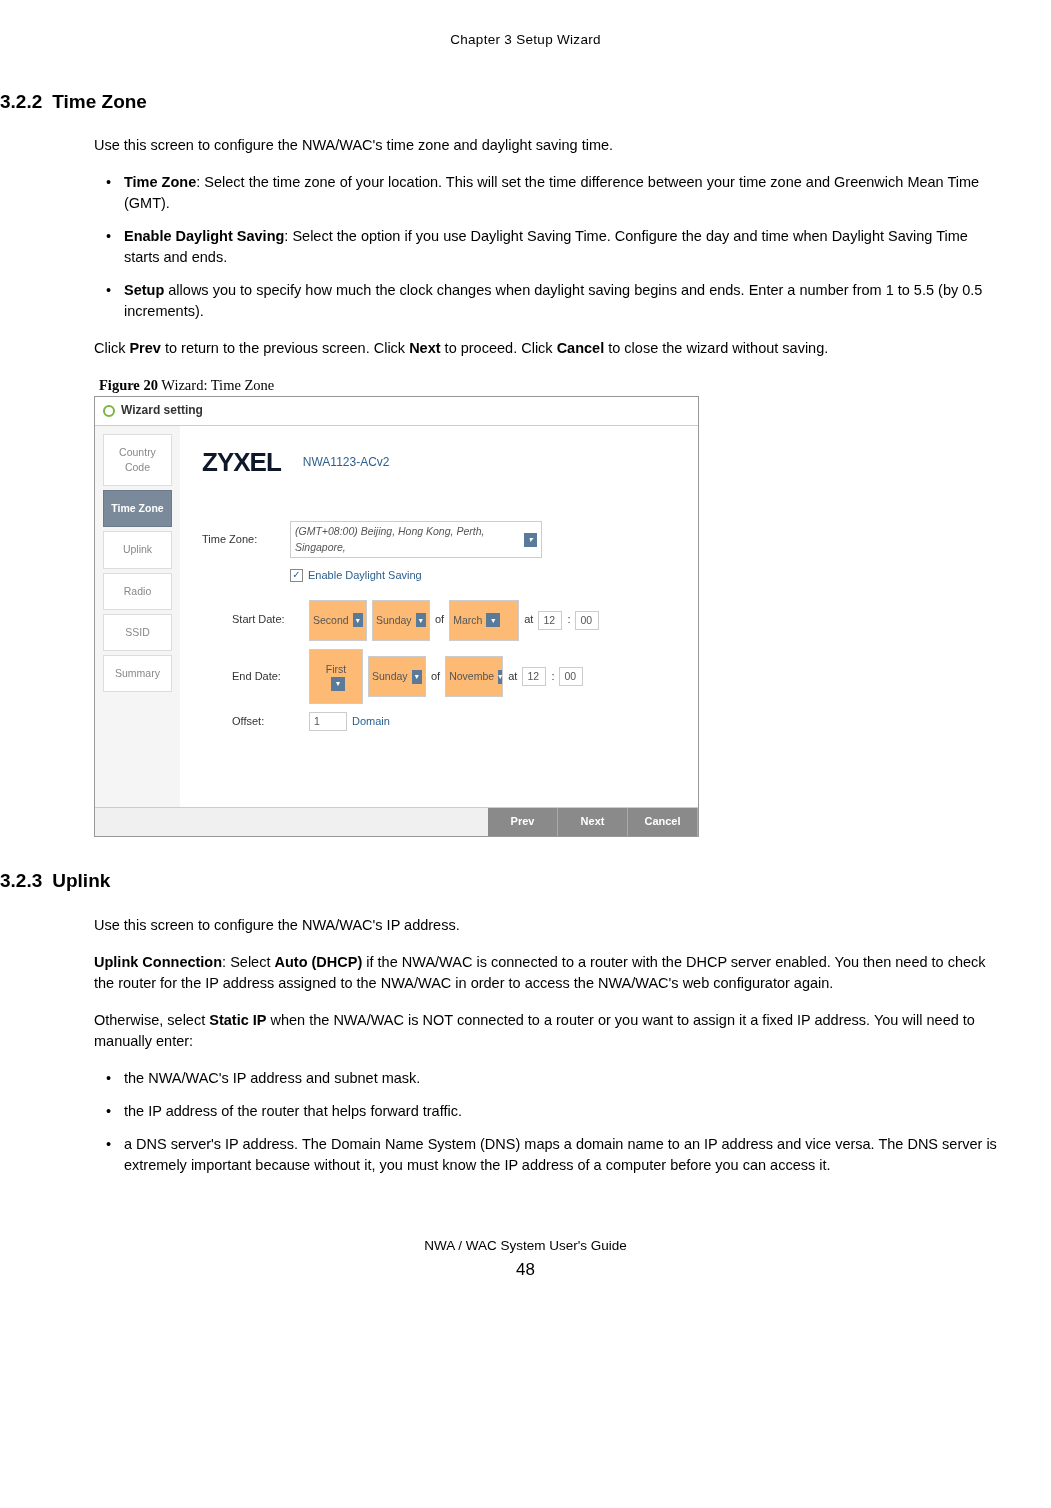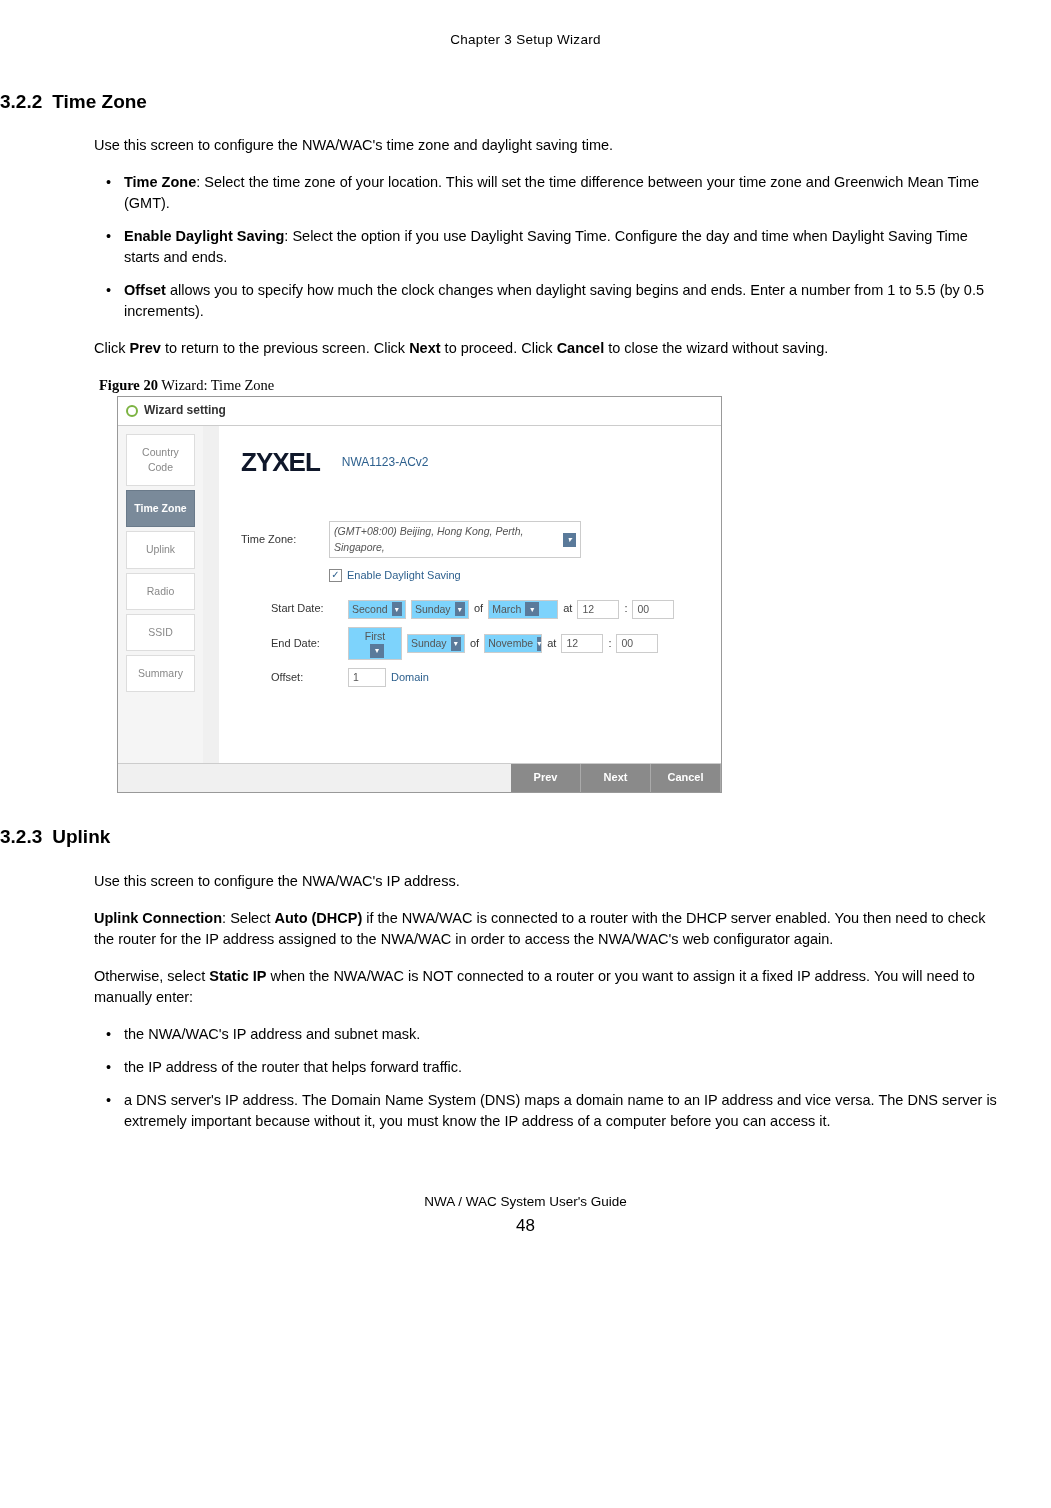--- a/index.html
+++ b/index.html
@@ -54,21 +54,21 @@
     .bold {
       font-weight: bold;
     }
     .figure-caption {
       margin-left: 47px;
       margin-bottom: 0;
       font-size: 14.5px;
       font-family: Liberation Serif, serif;
     }
     .wizard-container {
-      margin-left: 65px;
+      margin-left: 42px;
       border: 1px solid #999;
       width: 605px;
       margin-bottom: 30px;
     }
     .wizard-titlebar {
       background: #fff;
       padding: 5px 8px;
       font-size: 12px;
       font-weight: bold;
       color: #333;
@@ -92,21 +92,20 @@
       width: 4px;
       height: 8px;
       border: solid #7cb342;
       border-width: 0 2px 2px 0;
       transform: rotate(45deg);
       display: none;
     }
     .wizard-body {
       display: flex;
       background: #f0f0f0;
-      gap: 16px;
     }
     .wizard-sidebar {
       width: 85px;
       padding: 8px;
       background: #f5f5f5;
     }
     .wizard-step {
       background: #fff;
       border: 1px solid #ddd;
       padding: 10px 4px;
@@ -211,31 +210,31 @@
       color: #333;
       margin-bottom: 8px;
       gap: 5px;
     }
     .dst-label {
       width: 72px;
       color: #333;
     }
     .small-select {
       border: 1px solid #ccc;
-      padding: 1px 3px;
+      padding: 12px 3px;
       display: inline-flex;
       align-items: center;
       font-size: 10.5px;
       color: #555;
-      background: #7dd3fc;
+      background: #fdba74;
     }
     .small-input {
       border: 1px solid #ccc;
       padding: 1px 4px;
-      width: 42px;
+      width: 24px;
       font-size: 10.5px;
       color: #555;
       background: #fff;
       text-align: left;
     }
     .wizard-footer {
       background: #f0f0f0;
       border-top: 1px solid #ccc;
       display: flex;
       justify-content: flex-end;
@@ -270,21 +269,21 @@
 
 <h2 class="section-heading">
   <span class="section-number">3.2.2</span><span>Time Zone</span>
 </h2>
 
 <p class="body-text">Use this screen to configure the NWA/WAC's time zone and daylight saving time.</p>
 
 <ul class="bullet-list">
   <li><span class="bold">Time Zone</span><span>: Select the time zone of your location. This will set the time difference between your time zone and Greenwich Mean Time (GMT).</span></li>
   <li><span class="bold">Enable Daylight Saving</span><span>: Select the option if you use Daylight Saving Time. Configure the day and time when Daylight Saving Time starts and ends.</span></li>
-  <li><span class="bold">Offset</span><span> allows you to specify how much the clock changes when daylight saving begins and ends. Enter a number from 1 to 5.5 (by 0.5 increments).</span></li>
+  <li><span class="bold">Setup</span><span> allows you to specify how much the clock changes when daylight saving begins and ends. Enter a number from 1 to 5.5 (by 0.5 increments).</span></li>
 </ul>
 
 <p class="body-text">
   <span>Click </span><span class="bold">Prev</span><span> to return to the previous screen. Click </span><span class="bold">Next</span><span> to proceed. Click </span><span class="bold">Cancel</span><span> to close the wizard without saving.</span>
 </p>
 
 <p class="figure-caption">
   <span class="bold">Figure 20</span><span>   Wizard: Time Zone</span>
 </p>
 

